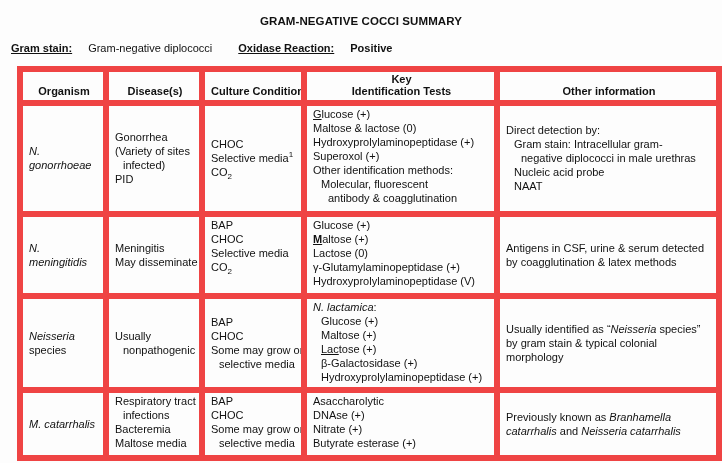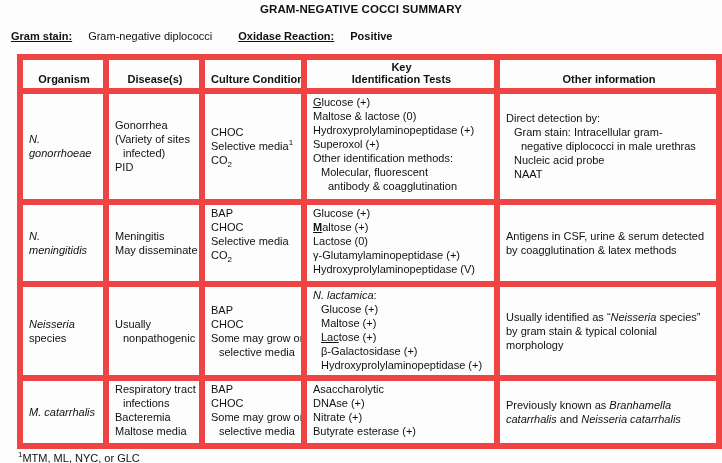--- a/index.html
+++ b/index.html
@@ -1,21 +1,21 @@
 <!DOCTYPE html>
 <html><head>
 <meta charset="utf-8">
 <style>
   html,body{margin:0;padding:0;}
   body{
     width:722px;height:463px;background:#fdfdfd;color:#111;
     font-family:"Liberation Sans",sans-serif;font-size:11px;overflow:hidden;
   }
   .title{
-    text-align:center;font-weight:bold;font-size:11.5px;padding-top:3px;
+    text-align:center;font-weight:bold;font-size:11.5px;padding-top:15px;
     letter-spacing:0.1px;
   }
   .info-block{margin:15px 0 0 11px;}
   .info-line{margin-bottom:12px;white-space:nowrap;}
   .lbl{font-weight:bold;text-decoration:underline;}
   .val{margin-left:16px;}
   .bold{font-weight:bold;}
   .gap{display:inline-block;width:26px;}
   table{
     border-collapse:collapse;margin:7px 0 0 17px;table-layout:fixed;

